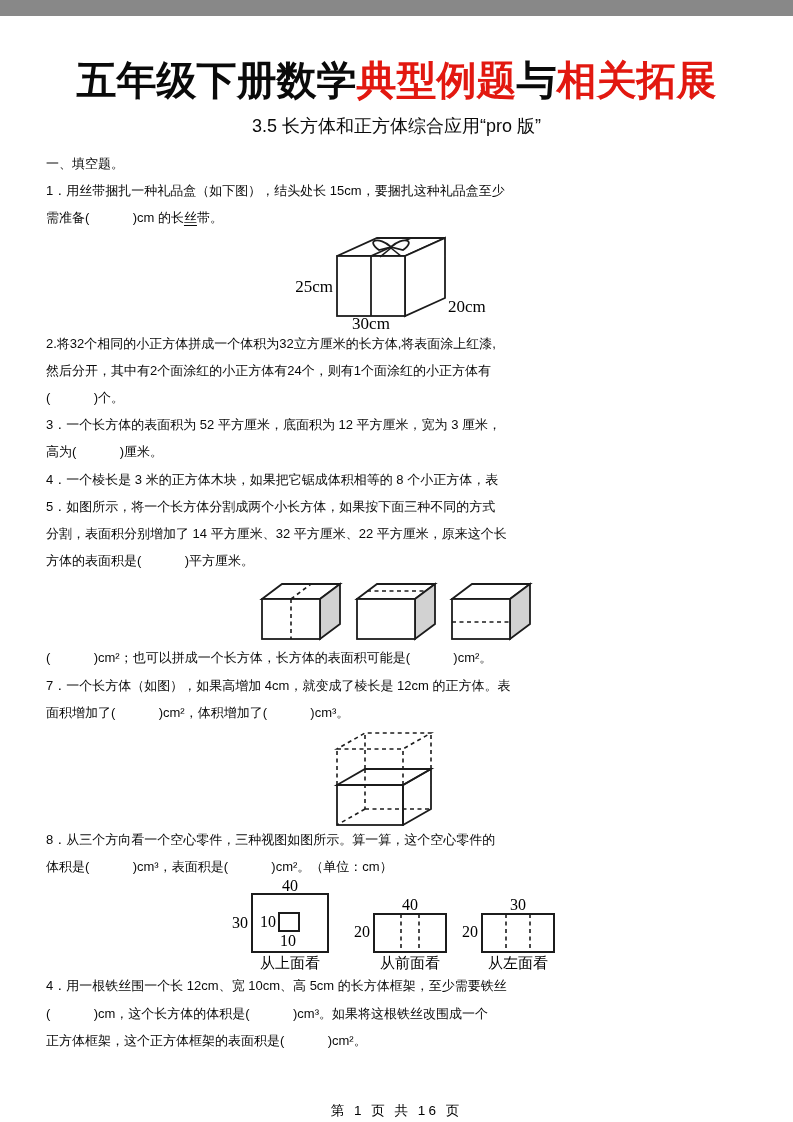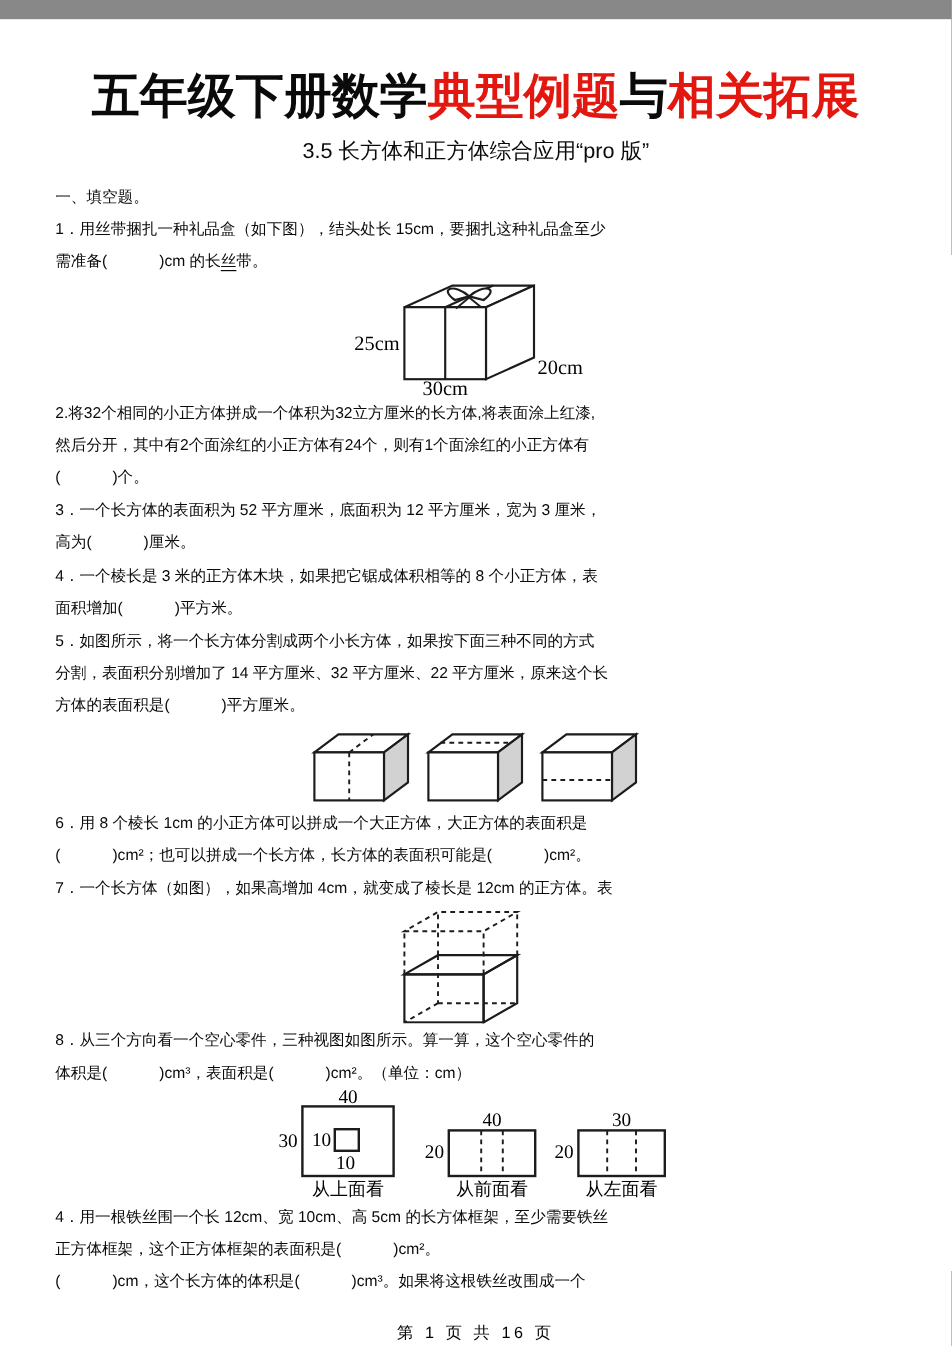--- a/index.html
+++ b/index.html
@@ -68,21 +68,20 @@
       </div>
 
       <div class="line">2.将32个相同的小正方体拼成一个体积为32立方厘米的长方体,将表面涂上红漆,</div>
       <div class="line">然后分开，其中有2个面涂红的小正方体有24个，则有1个面涂红的小正方体有</div>
       <div class="line">(            )个。</div>
 
       <div class="line">3．一个长方体的表面积为 52 平方厘米，底面积为 12 平方厘米，宽为 3 厘米，</div>
       <div class="line">高为(            )厘米。</div>
 
       <div class="line">4．一个棱长是 3 米的正方体木块，如果把它锯成体积相等的 8 个小正方体，表</div>
-      <div class="line">面积增加(            )平方米。</div>
 
       <div class="line">5．如图所示，将一个长方体分割成两个小长方体，如果按下面三种不同的方式</div>
       <div class="line">分割，表面积分别增加了 14 平方厘米、32 平方厘米、22 平方厘米，原来这个长</div>
       <div class="line">方体的表面积是(            )平方厘米。</div>
 
       <div class="fig">
         <svg width="290" height="70" viewBox="0 0 290 70">
           <g>
             <polygon class="fw" points="10,25 30,10 88,10 68,25"></polygon>
             <polygon class="fsh" points="68,25 88,10 88,50 68,65"></polygon>
@@ -98,24 +97,24 @@
           </g>
           <g>
             <polygon class="fw" points="200,25 220,10 278,10 258,25"></polygon>
             <polygon class="fsh" points="258,25 278,10 278,50 258,65"></polygon>
             <rect class="fw" x="200" y="25" width="58" height="40"></rect>
             <line class="dash" x1="200" y1="48" x2="258" y2="48"></line>
           </g>
         </svg>
       </div>
 
-      <div class="line">6．用 8 个棱长 1cm 的小正方体可以拼成一个大正方体，大正方体的表面积是</div>
       <div class="line">(            )cm²；也可以拼成一个长方体，长方体的表面积可能是(            )cm²。</div>
 
       <div class="line">7．一个长方体（如图），如果高增加 4cm，就变成了棱长是 12cm 的正方体。表</div>
+      <div class="line">面积增加了(            )cm²，体积增加了(            )cm³。</div>
 
       <div class="fig">
         <svg width="180" height="100" viewBox="0 0 180 100">
           <g>
             <polygon class="dash" points="30,23 96,23 124,7 58,7"></polygon>
             <line class="dash" x1="30" y1="59" x2="30" y2="23"></line>
             <line class="dash" x1="96" y1="59" x2="96" y2="23"></line>
             <line class="dash" x1="124" y1="43" x2="124" y2="7"></line>
             <line class="dash" x1="58" y1="43" x2="58" y2="7"></line>
           </g>
@@ -157,19 +156,19 @@
             <line class="dash" x1="282" y1="34" x2="282" y2="72"></line>
             <line class="dash" x1="306" y1="34" x2="306" y2="72"></line>
             <text class="dim-s" x="294" y="30" text-anchor="middle">30</text>
             <text class="dim-s" x="254" y="57" text-anchor="end">20</text>
             <text class="cap" x="294" y="88" text-anchor="middle">从左面看</text>
           </g>
         </svg>
       </div>
 
       <div class="line">4．用一根铁丝围一个长 12cm、宽 10cm、高 5cm 的长方体框架，至少需要铁丝</div>
+      <div class="line">(            )cm，这个长方体的体积是(            )cm³。如果将这根铁丝改围成一个</div>
       <div class="line">正方体框架，这个正方体框架的表面积是(            )cm²。</div>
-      <div class="line">(            )cm，这个长方体的体积是(            )cm³。如果将这根铁丝改围成一个</div>
     </div>
   </div>
 
   <div class="footer">第 1 页 共 16 页</div>
 </div>
 
 </body></html>

